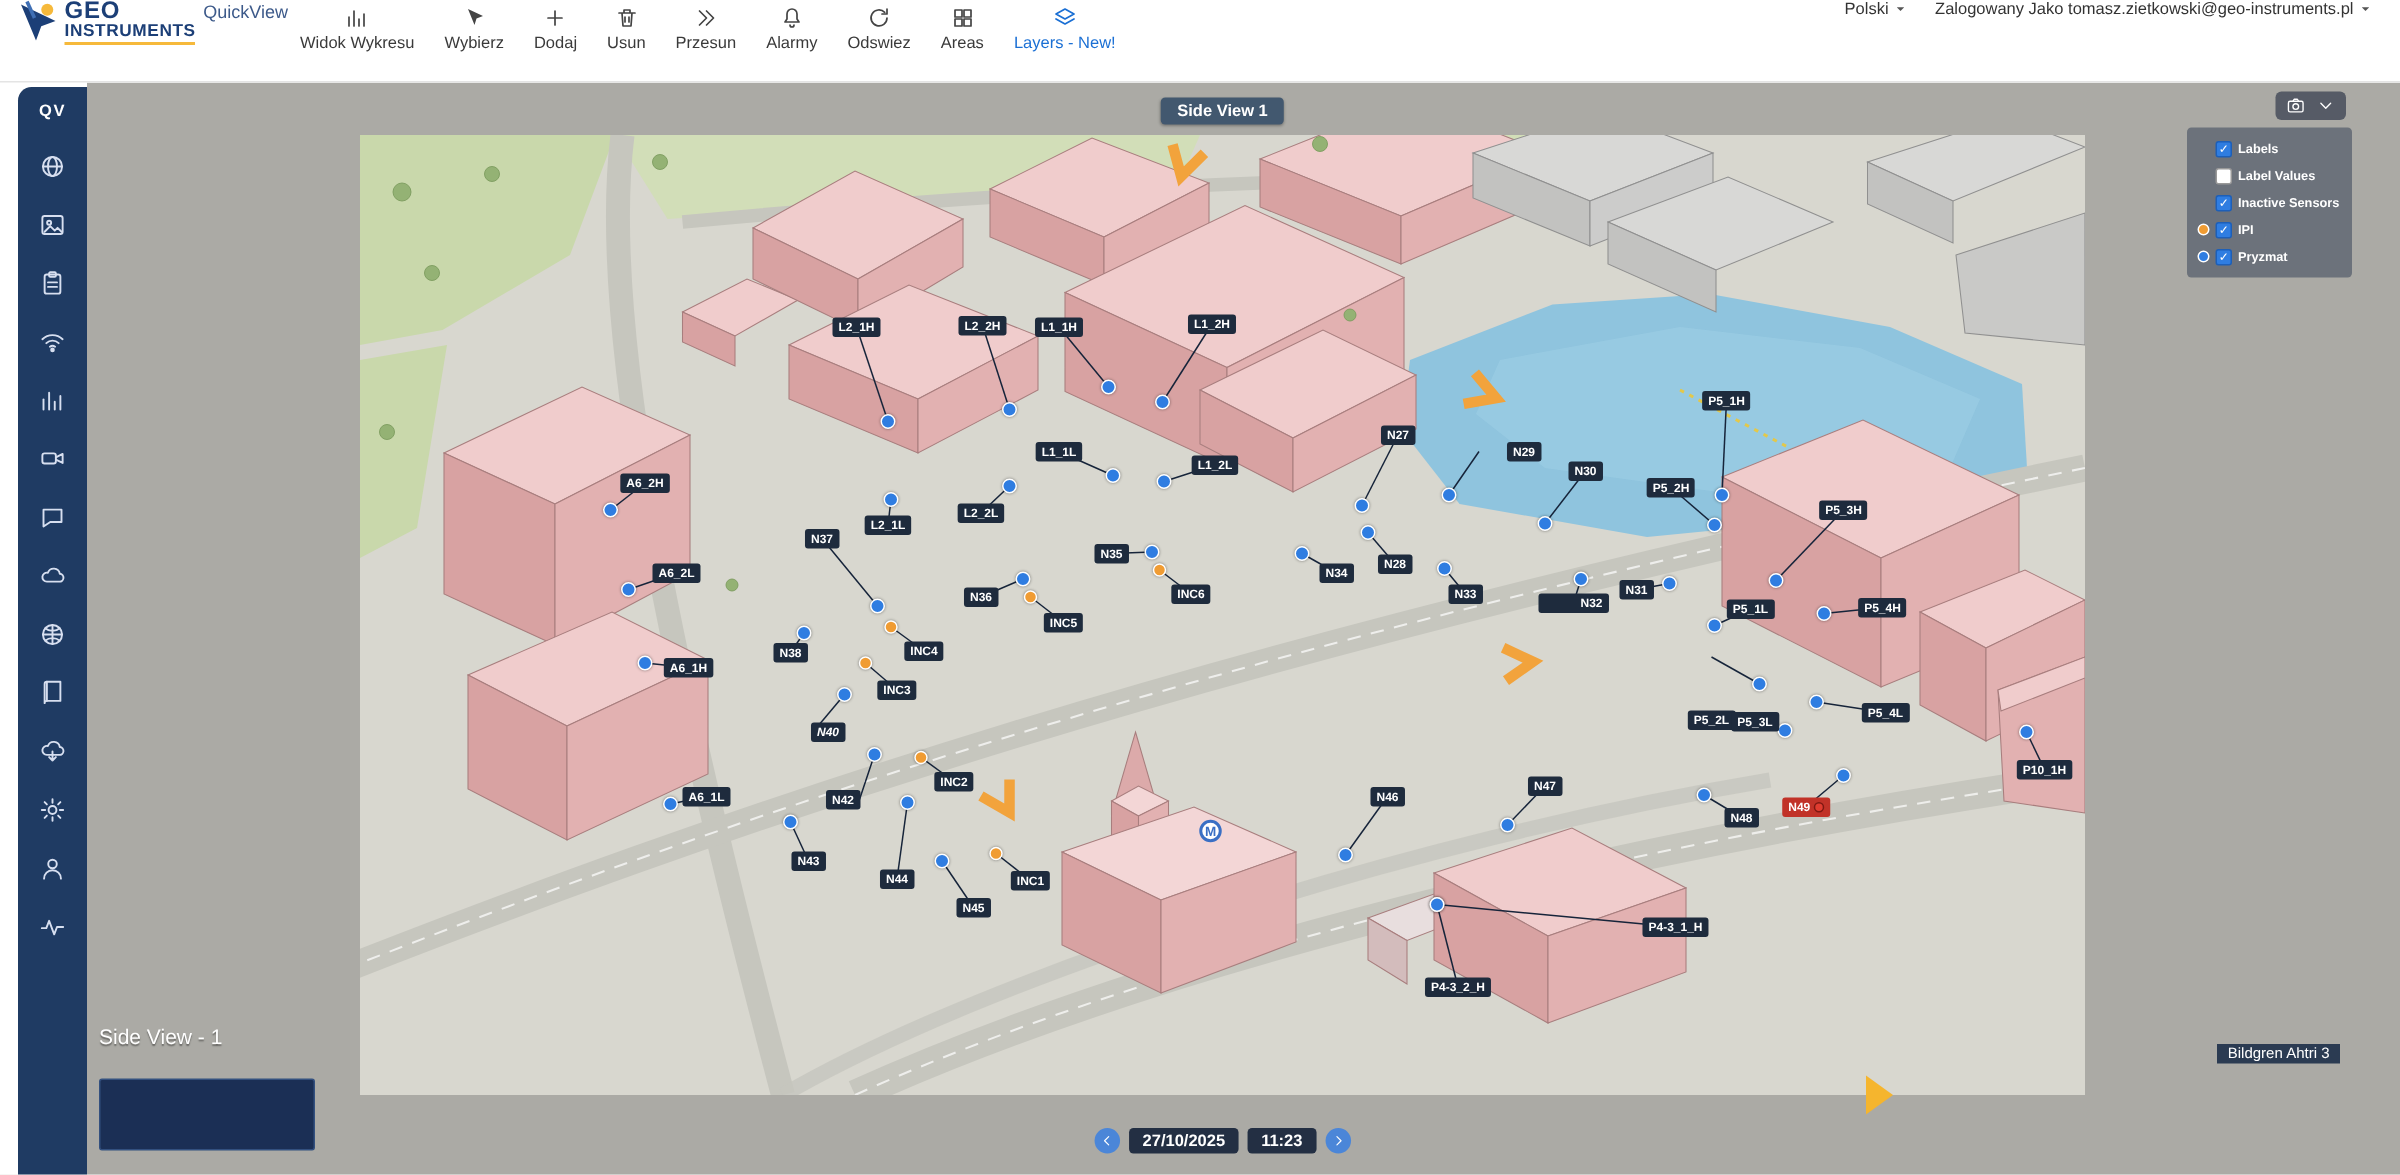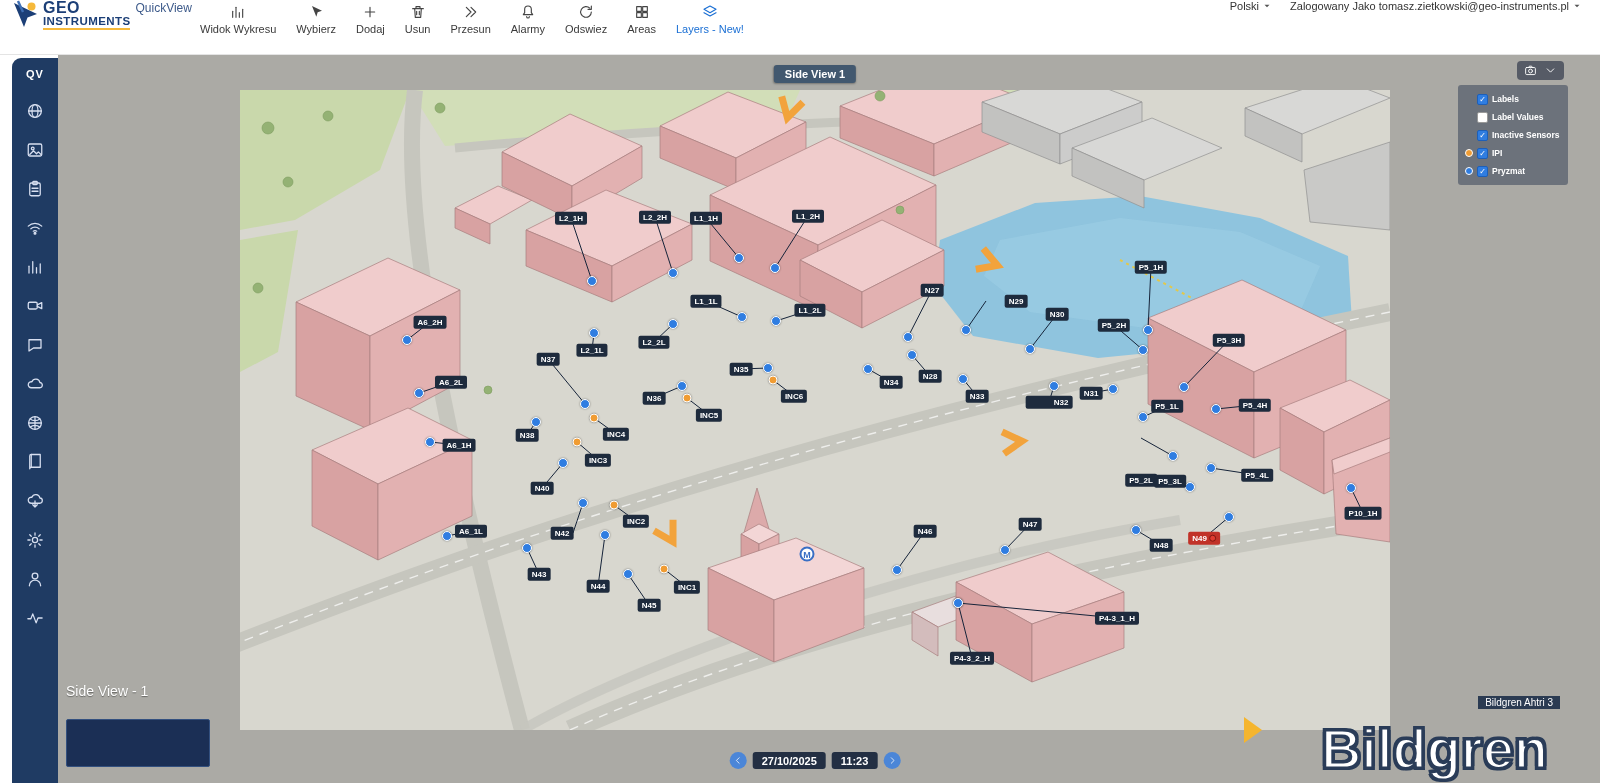--- a/index.html
+++ b/index.html
@@ -510,21 +510,21 @@
         <span class="mk-label" style="left: 211px; top: 292px;">A6_2L</span>
         <span class="mk-dot pryzmat" style="left: 190px; top: 352px;"></span>
         <span class="mk-label" style="left: 219px; top: 355px;">A6_1H</span>
         <span class="mk-dot pryzmat" style="left: 207px; top: 446px;"></span>
         <span class="mk-label" style="left: 231px; top: 441px;">A6_1L</span>
         <span class="mk-dot pryzmat" style="left: 345px; top: 314px;"></span>
         <span class="mk-label" style="left: 308px; top: 269px;">N37</span>
         <span class="mk-dot pryzmat" style="left: 296px; top: 332px;"></span>
         <span class="mk-label" style="left: 287px; top: 345px;">N38</span>
         <span class="mk-dot pryzmat" style="left: 323px; top: 373px;"></span>
-        <span class="mk-label" style="left: 302px; top: 398px;">N40</span>
+        <span class="mk-label" style="left: 312px; top: 398px; font-style: italic;">N40</span>
         <span class="mk-dot pryzmat" style="left: 343px; top: 413px;"></span>
         <span class="mk-label" style="left: 322px; top: 443px;">N42</span>
         <span class="mk-dot pryzmat" style="left: 287px; top: 458px;"></span>
         <span class="mk-label" style="left: 299px; top: 484px;">N43</span>
         <span class="mk-dot pryzmat" style="left: 365px; top: 445px;"></span>
         <span class="mk-label" style="left: 358px; top: 496px;">N44</span>
         <span class="mk-dot pryzmat" style="left: 388px; top: 484px;"></span>
         <span class="mk-label" style="left: 409px; top: 515px;">N45</span>
         <span class="mk-dot pryzmat" style="left: 528px; top: 278px;"></span>
         <span class="mk-label" style="left: 501px; top: 279px;">N35</span>
@@ -665,14 +665,13 @@
       </button>
   </div>
 
   <div class="views-panel">
     <div class="vp-title">Side View - 1</div>
     <div class="vp-thumb"></div>
   </div>
 
   <div class="attribution">Bildgren Ahtri 3</div>
   <div class="wm-wedge"></div>
-  <div class="watermark">Bildgren</div>
 </div>
 
 </body></html>

